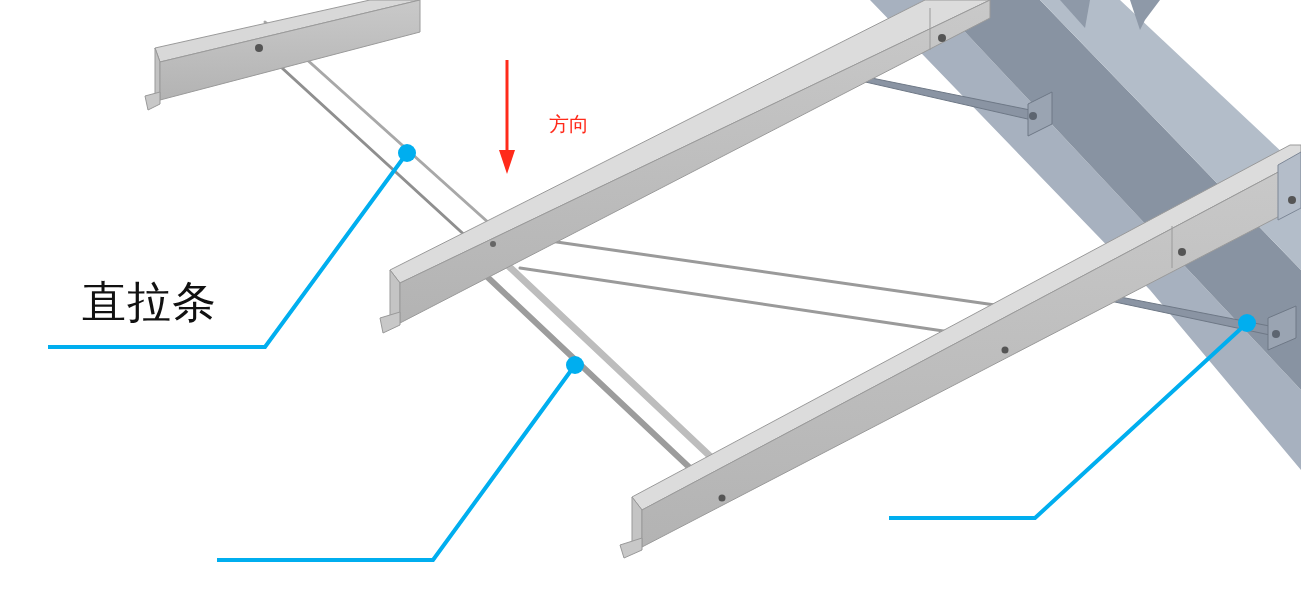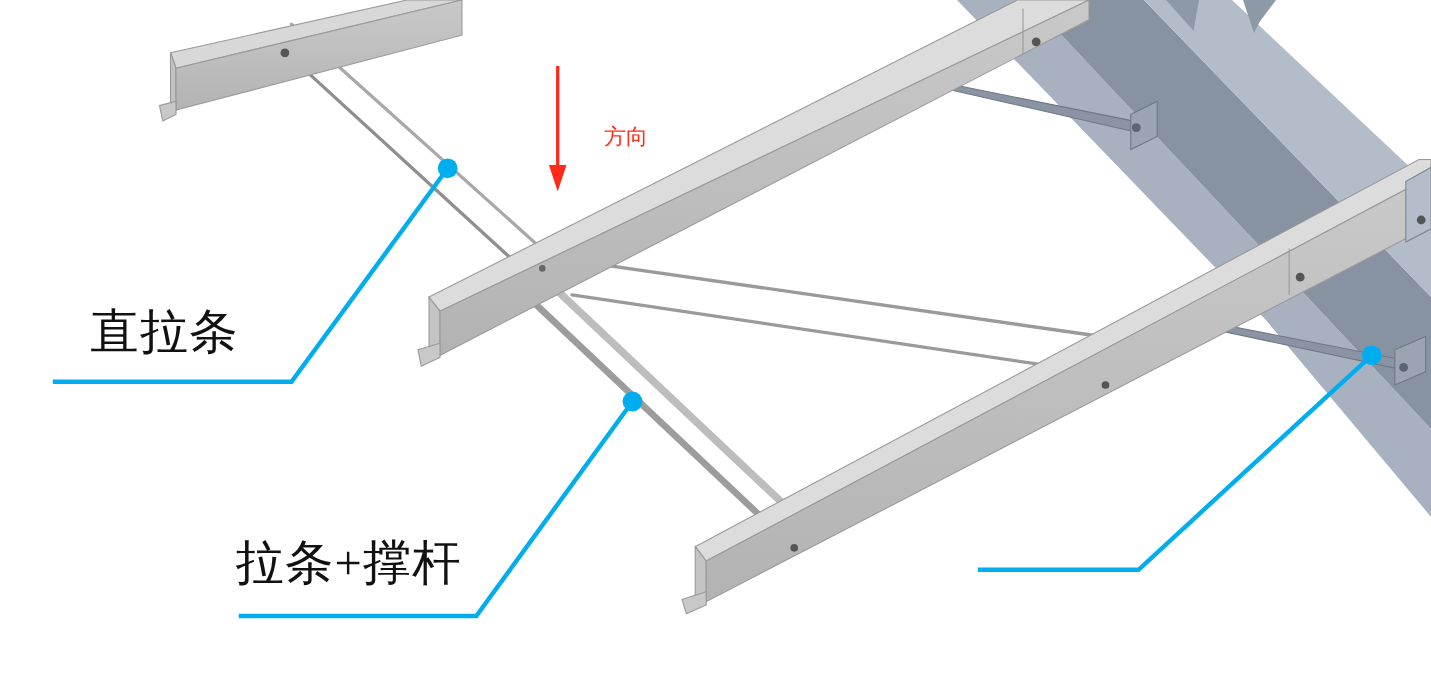--- a/index.html
+++ b/index.html
@@ -15,21 +15,21 @@
       font-family: "DejaVu Sans", sans-serif;
     }
     #stage {
       position: absolute;
       left: 0; top: 0;
       width: 1301px; height: 430px;
     }
     .label {
       position: absolute;
       color: #111111;
-      font-family: Liberation Serif, serif;
+      font-family: Liberation Sans, sans-serif;
       font-size: 44px;
       line-height: 1;
       white-space: pre;
       letter-spacing: 1px;
     }
     .dir-label {
       position: absolute;
       color: #ff2a1a;
       font-family: "DejaVu Sans", sans-serif;
       font-size: 20px;
@@ -134,15 +134,14 @@
       <polyline points="1247,323 1035,518 889,518" fill="none" stroke="#00aeef" stroke-width="4"></polyline>
       <circle cx="1247" cy="323" r="9" fill="#00aeef"></circle>
     </g>
   </svg>
 
   
   <div class="dir-label" style="left:549px; top:114px;">方向</div>
 
   <div class="label" style="left:82px; top:280px;">直拉条</div>
 
-  <div class="label" style="left:214px; top:490px;">拉条+撑杆</div>
 
 </div>
 
 </body></html>

